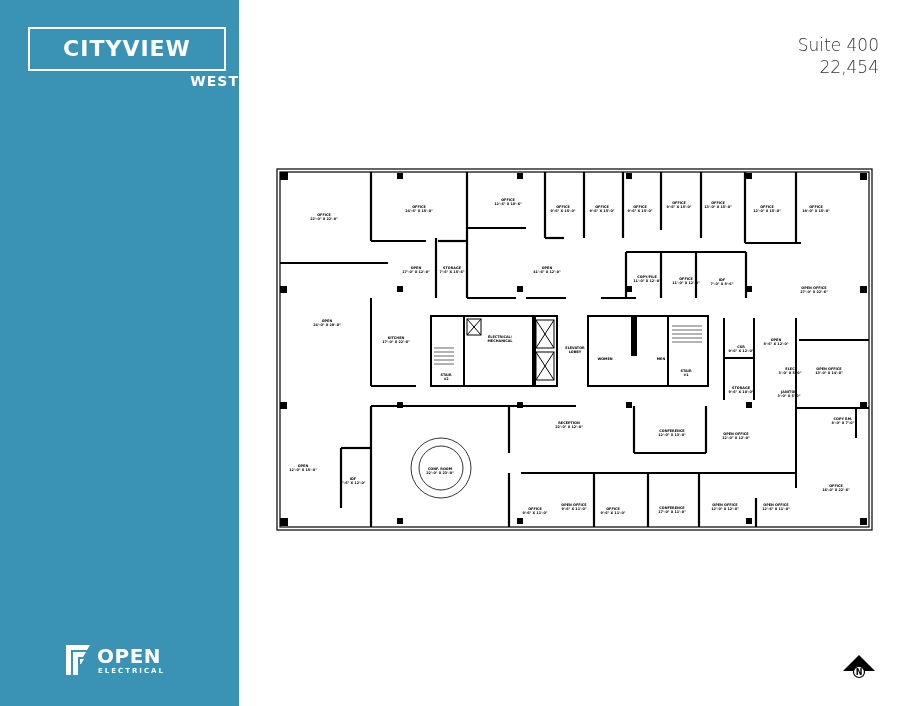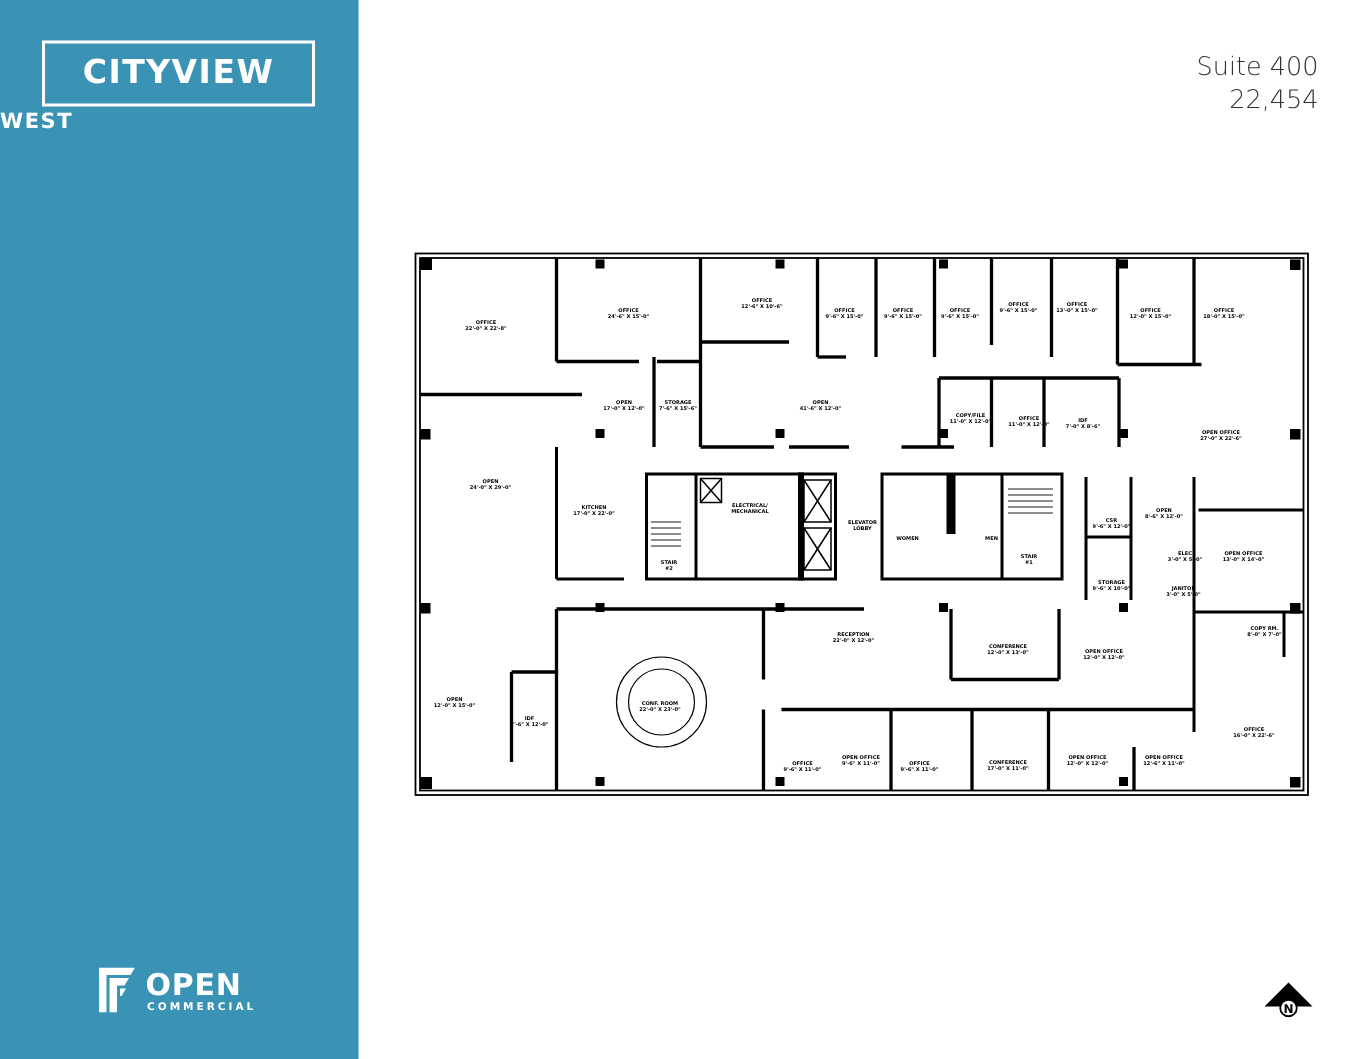--- a/index.html
+++ b/index.html
@@ -1,20 +1,20 @@
 <!DOCTYPE html>
 <html><head>
 <meta charset="utf-8">
 <style>
   html, body { margin: 0; padding: 0; }
   body { width: 913px; height: 706px; position: relative; background: #ffffff; overflow: hidden; font-family: "Liberation Sans", sans-serif; }
   .sidebar { position: absolute; left: 0; top: 0; width: 239px; height: 706px; background: #3a93b5; }
-  .logo-box { position: absolute; left: 28px; top: 27px; width: 182px; height: 44px; border: 2.5px solid #fff; box-sizing: border-box; }
+  .logo-box { position: absolute; left: 28px; top: 27px; width: 198px; height: 44px; border: 2.5px solid #fff; box-sizing: border-box; }
   .logo-text { position: absolute; left: 0; right: 0; top: 7px; text-align: center; color: #fff; font-family: "DejaVu Sans", sans-serif; font-weight: bold; font-size: 22px; letter-spacing: 1px; }
-  .logo-sub { position: absolute; left: 0; width: 239px; top: 73px; text-align: left; color: #fff; font-family: "DejaVu Sans", sans-serif; font-weight: bold; font-size: 14px; letter-spacing: 1px; }
+  .logo-sub { position: absolute; left: 0; width: 239px; top: 73px; text-align: right; color: #fff; font-family: "DejaVu Sans", sans-serif; font-weight: bold; font-size: 14px; letter-spacing: 1px; }
   .forge { position: absolute; left: 66px; top: 645px; width: 120px; height: 32px; }
   .forge-mark { position: absolute; left: 0; top: 0; width: 26px; height: 30px; }
   .forge-name { position: absolute; left: 31px; top: -1px; color: #fff; font-family: "DejaVu Sans", sans-serif; font-weight: bold; font-size: 20px; letter-spacing: 0.5px; }
   .forge-sub { position: absolute; left: 32px; top: 22px; color: #fff; font-family: "DejaVu Sans", sans-serif; font-weight: bold; font-size: 7px; letter-spacing: 2px; }
   .suite { position: absolute; right: 34px; top: 34px; text-align: right; color: #333; font-family: "DejaVu Sans", sans-serif; font-size: 17px; line-height: 22px; font-weight: 300; }
   .plan { position: absolute; left: 276px; top: 168px; width: 597px; height: 363px; }
   .room-label { position: absolute; font-family: "DejaVu Sans", sans-serif; font-size: 3.4px; font-weight: bold; color: #000; text-align: center; line-height: 4px; white-space: nowrap; transform: translateX(-50%); }
   .north { position: absolute; left: 842px; top: 653px; width: 34px; height: 28px; }
 </style>
 </head>
@@ -26,21 +26,21 @@
   </div>
   <div class="logo-sub">WEST</div>
 
   <div class="forge">
     <svg class="forge-mark" viewBox="0 0 26 30">
       <path d="M0 0 H24 L21 5 H5 V30 H0 Z" fill="#fff"></path>
       <path d="M7 7 H20 L17 12 H12 V30 H7 Z" fill="#fff"></path>
       <path d="M14 14 H18 L15 19 H14 Z" fill="#fff"></path>
     </svg>
     <div class="forge-name">OPEN</div>
-    <div class="forge-sub">COMMERCIAL</div>
+    <div class="forge-sub">ELECTRICAL</div>
   </div>
 </div>
 
 <div class="suite">
   <div>Suite 400</div>
   <div>22,454</div>
 </div>
 
 <div class="plan">
   <svg width="597" height="363" viewBox="0 0 597 363" style="position:absolute;left:0;top:0">

